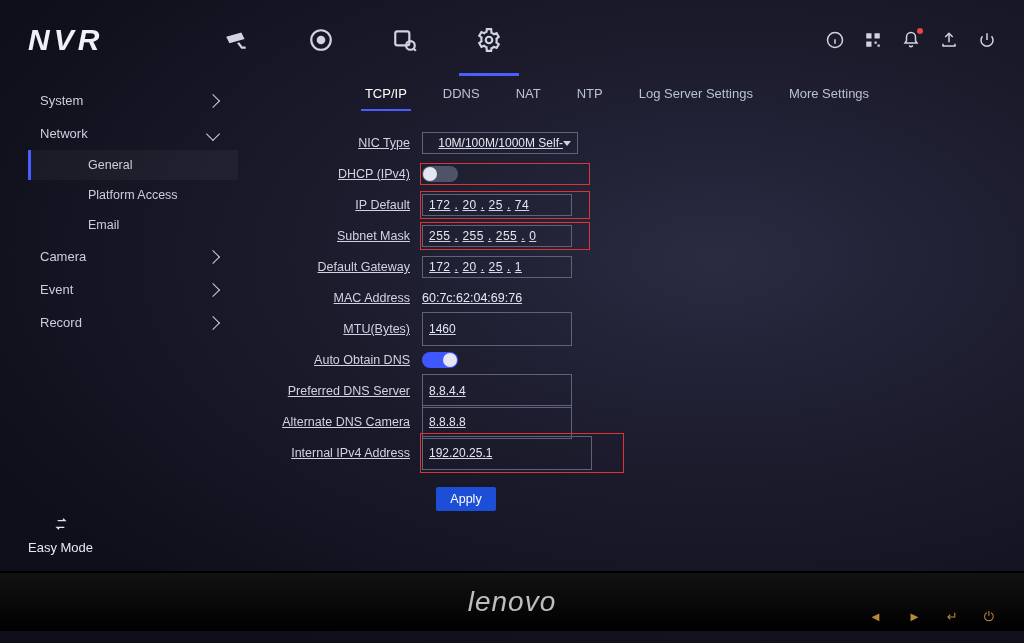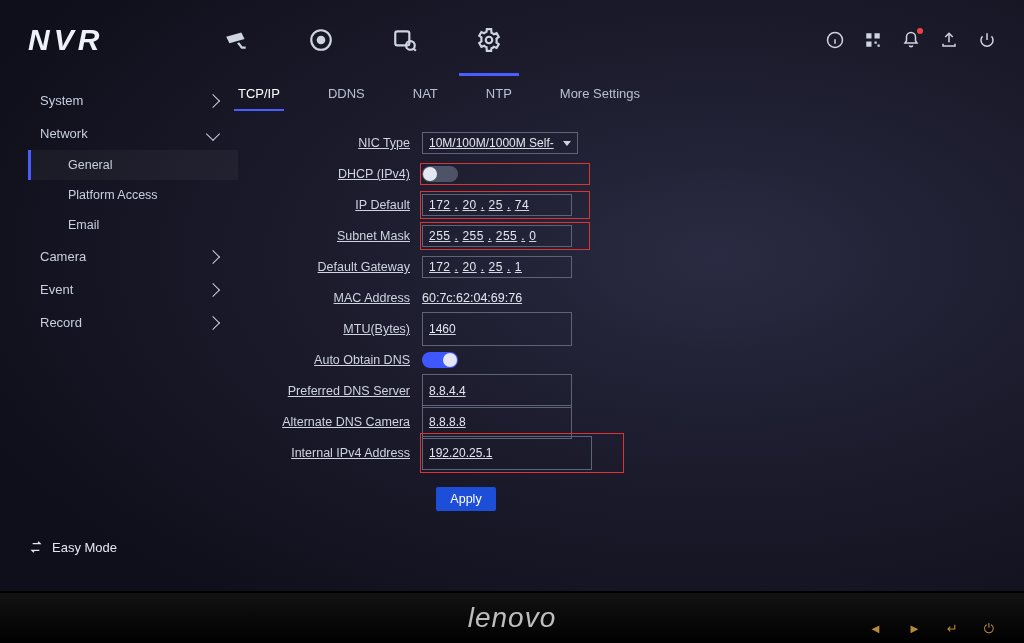--- a/index.html
+++ b/index.html
@@ -23,56 +23,56 @@
     content:""; position:absolute; left:-16px; right:-16px; bottom:-22px; height:3px;
     background:#4a5dff;
   }
   .top-icon svg { width: 26px; height: 26px; }
   .topbar-right { margin-left: auto; display: flex; align-items: center; gap: 20px; }
   .tr-icon { width: 18px; height: 18px; display:flex; align-items:center; justify-content:center; color:#cfd4e0; cursor:pointer; position:relative;}
   .tr-icon svg{width:18px;height:18px;}
   .tr-icon .dot{position:absolute; top:-3px; right:-3px; width:6px; height:6px; background:#e44; border-radius:50%;}
 
   
-  .tabs{ display:flex; align-items:center; gap:48px; margin-left:210px; height:36px; }
+  .tabs{ display:flex; align-items:center; gap:36px; margin-left:210px; height:36px;justify-content:center; }
   .tab{ font-size:13px; color:#b9c0d2; cursor:pointer; padding-bottom:10px; position:relative; }
   .tab.active{ color:#fff; }
   .tab.active::after{ content:""; position:absolute; left:-4px; right:-4px; bottom:0; height:2px; background:#4a5dff; }
 
   
   .main{ display:flex; margin-top:4px; }
 
   
   .sidebar{ width:210px; flex-shrink:0; padding-top:-10px; position:relative;}
   .sb-item{
     display:flex; align-items:center; justify-content:space-between;
     padding:9px 18px 9px 12px; font-size:13px; color:#c9cfde; cursor:pointer;gap:44px;
   }
   .sb-sub{
-    padding:8px 18px 8px 40px; font-size:12.5px; color:#c9cfde; cursor:pointer; position:relative;
+    padding:8px 18px 8px 60px; font-size:12.5px; color:#c9cfde; cursor:pointer; position:relative;
   }
   .sb-sub.active{ background:rgba(255,255,255,.04); }
   .sb-sub.active::before{
     content:""; position:absolute; left:0; top:0; bottom:0; width:3px; background:#4a5dff;
   }
   .chev{ width:10px;height:10px; transform:rotate(-45deg); border-right:1.5px solid #c9cfde; border-bottom:1.5px solid #c9cfde; margin-right:2px;}
   .chev.down{ transform:rotate(45deg); }
 
   
   .form{ flex:1; padding:8px 0 0 36px; }
   .row{ display:flex; align-items:center; height:30px; margin-bottom:1px;text-decoration:underline; }
   .lbl{ width:148px; text-align:right; font-size:12.5px; color:#cfd4e0; padding-right:12px; }
   .ctl{ display:flex; align-items:center; width:170px; }
   .input{
     width:150px; height:22px; border:1px solid #5d6378; background:transparent;
     color:#e4e7f1; font-size:12px; padding:16px 6px; display:flex; align-items:center;
   }
   .select{
     width:156px; height:22px; border:1px solid #5d6378; background:transparent;
-    color:#e4e7f1; font-size:12px; padding:0 6px; display:flex; align-items:center; justify-content:space-between; cursor:pointer;
+    color:#e4e7f1; font-size:12px; padding:0 6px; display:flex; align-items:center; justify-content:flex-end; cursor:pointer;
   }
   .select .caret{ width:0;height:0;border-left:4px solid transparent;border-right:4px solid transparent;border-top:5px solid #cfd4e0;}
   .ip-input{
     width:150px; height:22px; border:1px solid #5d6378; background:transparent;
     color:#e4e7f1; font-size:12px; display:flex; align-items:center; padding:9px 6px;
     letter-spacing:.5px;
   }
   .ip-input span.sep{ margin:0 4px; }
   .highlight{
     position:relative;
@@ -97,27 +97,27 @@
 
   .apply-btn{
     margin:18px 0 0 162px;
     width:60px; height:24px; border:none; background:#1d4ed8; color:#fff;
     font-size:12.5px; border-radius:2px; cursor:pointer;
   }
 
   
   .footer{
     position:absolute; left:28px; bottom:88px; display:flex; align-items:center; gap:8px;
-    font-size:13px; color:#e4e7f1; cursor:pointer;
+    font-size:13px; color:#e4e7f1; cursor:pointer;flex-direction:column;
   }
   .footer svg{width:16px;height:16px;}
 
   
   .bezel{
-    position:absolute; left:0; right:0; bottom:0; height:52px;
+    position:absolute; left:0; right:0; bottom:12px; height:60px;
     background:linear-gradient(#121212,#000);
     display:flex; align-items:center; justify-content:center;
     border-top:2px solid #000;
   }
   .lenovo{
     font-family:"Trebuchet MS", Arial, sans-serif;
     font-style:italic; font-size:28px; letter-spacing:1px;
     color:#bdbdbd;
   }
   .bzl-icons{ position:absolute; right:30px; bottom:6px; display:flex; gap:26px; color:#b58a3c;}
@@ -197,20 +197,21 @@
         </svg>
     </div>
   </div>
 </div>
 
 <div class="tabs">
   <div class="tab active">TCP/IP</div>
   <div class="tab">DDNS</div>
   <div class="tab">NAT</div>
   <div class="tab">NTP</div>
+  <div class="tab">Log Server Settings</div>
   <div class="tab">More Settings</div>
 </div>
 
 <div class="main">
 
   <div class="sidebar sidebar-wrap">
     <div class="sb-item">
       <span>System</span>
       <span class="chev"></span>
     </div>

